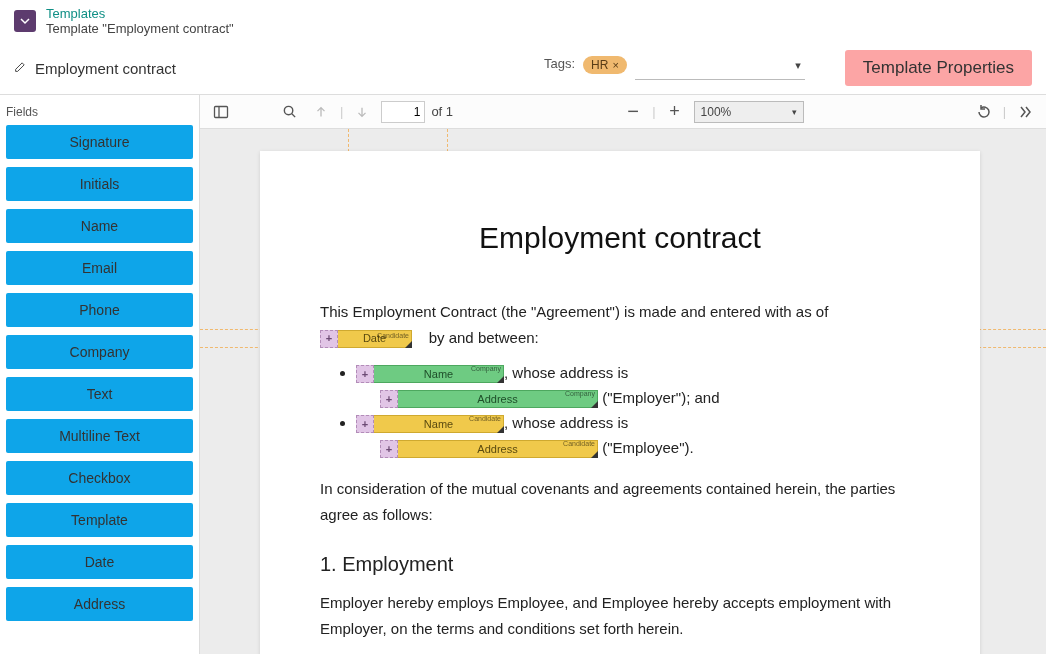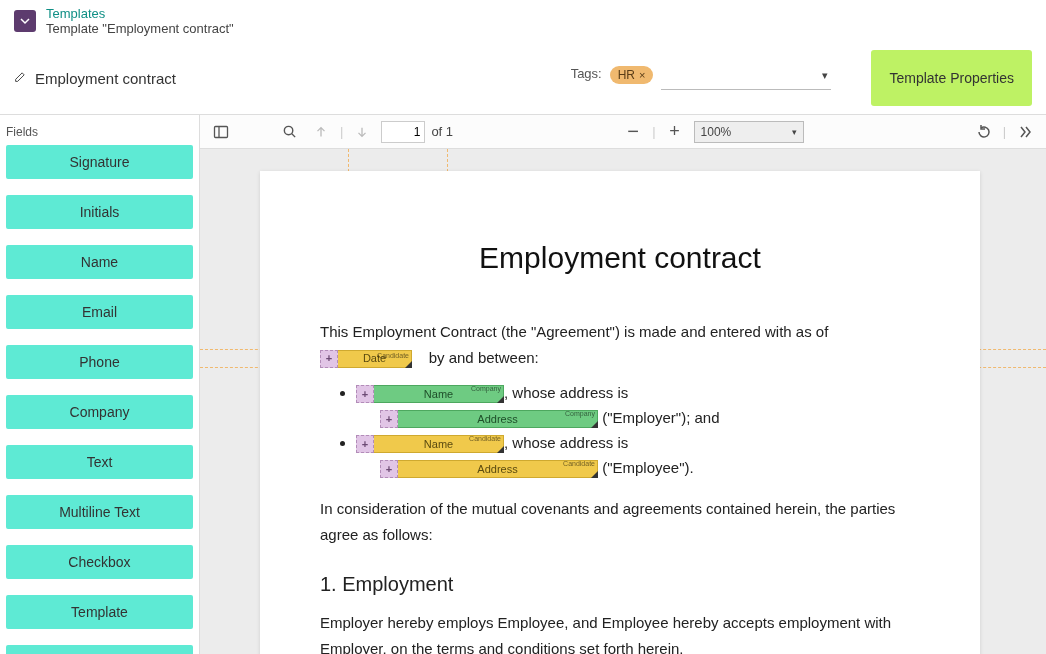--- a/index.html
+++ b/index.html
@@ -12,26 +12,26 @@
 
   .secondrow { display: flex; align-items: center; padding: 8px 14px; border-bottom: 1px solid #ddd; }
   .editname { display: flex; align-items: center; gap: 8px; flex: 0 0 auto; }
   .spacer { flex: 1; }
   .tagsarea { display: flex; align-items: flex-start; gap: 8px; }
   .tags-lbl { color: #555; }
   .tag-chip { background: #f0b96f; color: #5a3d17; padding: 2px 8px; border-radius: 10px; font-size: 12px; display: inline-flex; align-items: center; gap: 4px; }
   .tag-x { font-size: 11px; cursor: pointer; }
   .tags-dd { width: 170px; height: 24px; border: none; border-bottom: 1px solid #bbb; background: transparent; position: relative; }
   .tags-dd::after { content: "▾"; position: absolute; right: 4px; top: 3px; font-size: 11px; color: #444; }
-  .propbtn { margin-left: 40px; background: #bef264; border: none; padding: 20px 18px; border-radius: 3px; font-size: 14px; color: #333; cursor: pointer; }
+  .propbtn { margin-left: 40px; background: #fca5a5; border: none; padding: 8px 18px; border-radius: 3px; font-size: 17px; color: #333; cursor: pointer; }
 
   .main { display: flex; height: calc(654px - 88px); }
   .sidebar { width: 200px; border-right: 1px solid #ddd; padding: 6px 6px; background: #fff; }
   .sidebar-hdr { text-align: left; font-size: 12px; color: #555; padding: 4px 0 6px; }
-  .field-btn { display: block; width: 100%; background: #5eead4; border: none; color: #333; font-size: 14px; padding: 9px 0; margin-bottom: 16px; border-radius: 2px; cursor: pointer; text-align: center; }
+  .field-btn { display: block; width: 100%; background: #0ea5e9; border: none; color: #333; font-size: 14px; padding: 9px 0; margin-bottom: 8px; border-radius: 2px; cursor: pointer; text-align: center; }
 
   .viewer { flex: 1; background: #ececec; position: relative; overflow: hidden; }
 
   .toolbar { display: flex; align-items: center; background: #fcfcfc; border-bottom: 1px solid #ddd; height: 34px; padding: 0 8px; gap: 6px; font-size: 13px; color: #444; }
   .tb-btn { width: 26px; height: 26px; display: inline-flex; align-items: center; justify-content: center; cursor: pointer; color: #555; }
   .tb-btn.disabled { color: #bbb; }
   .tb-sep { flex: 1; }
   .pagein { width: 44px; height: 22px; text-align: right; border: 1px solid #ccc; font-size: 12px; padding: 0 4px; }
   .zoom-sel { height: 22px; border: 1px solid #bbb; background: #eee; font-size: 12px; width: 110px; padding: 0 6px; display: flex; align-items: center; justify-content: space-between; }
 

